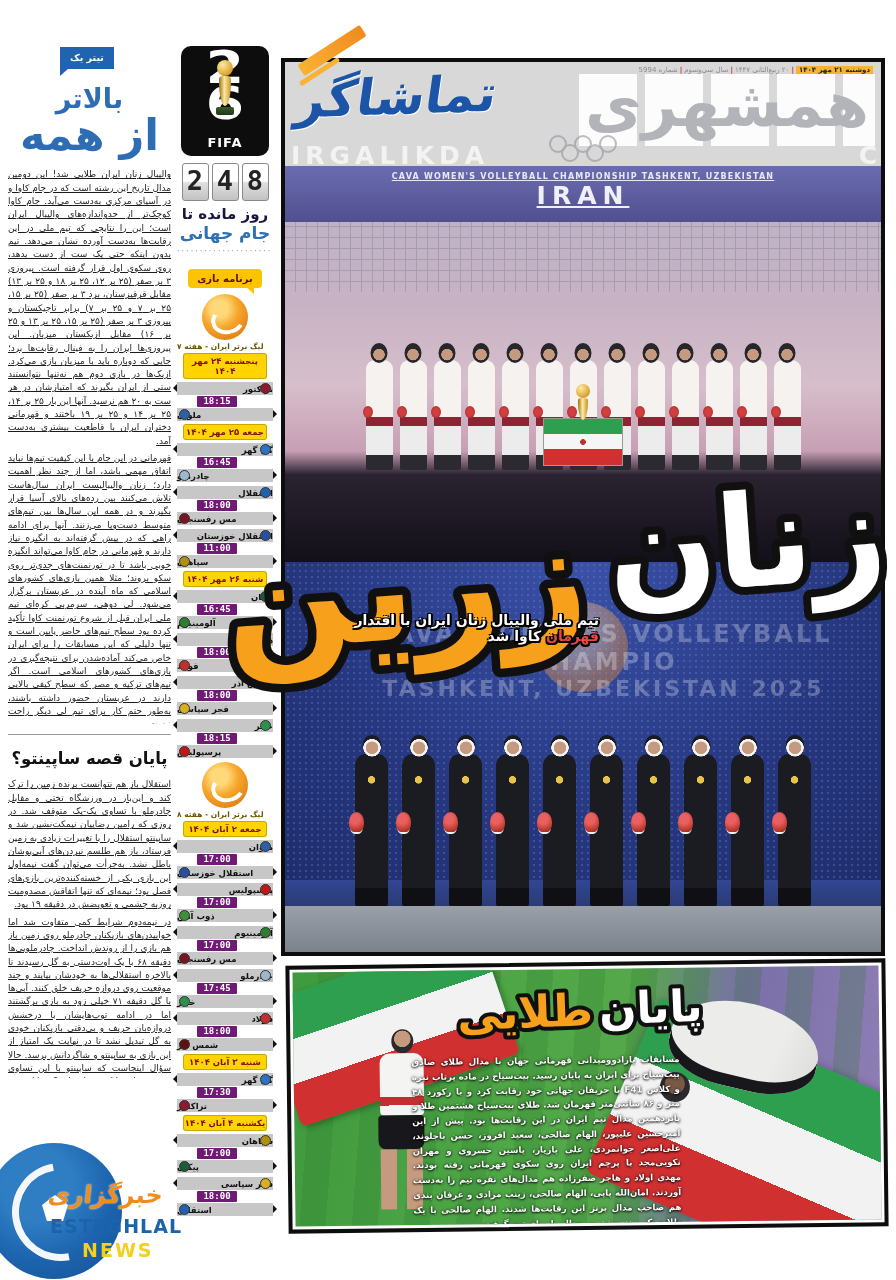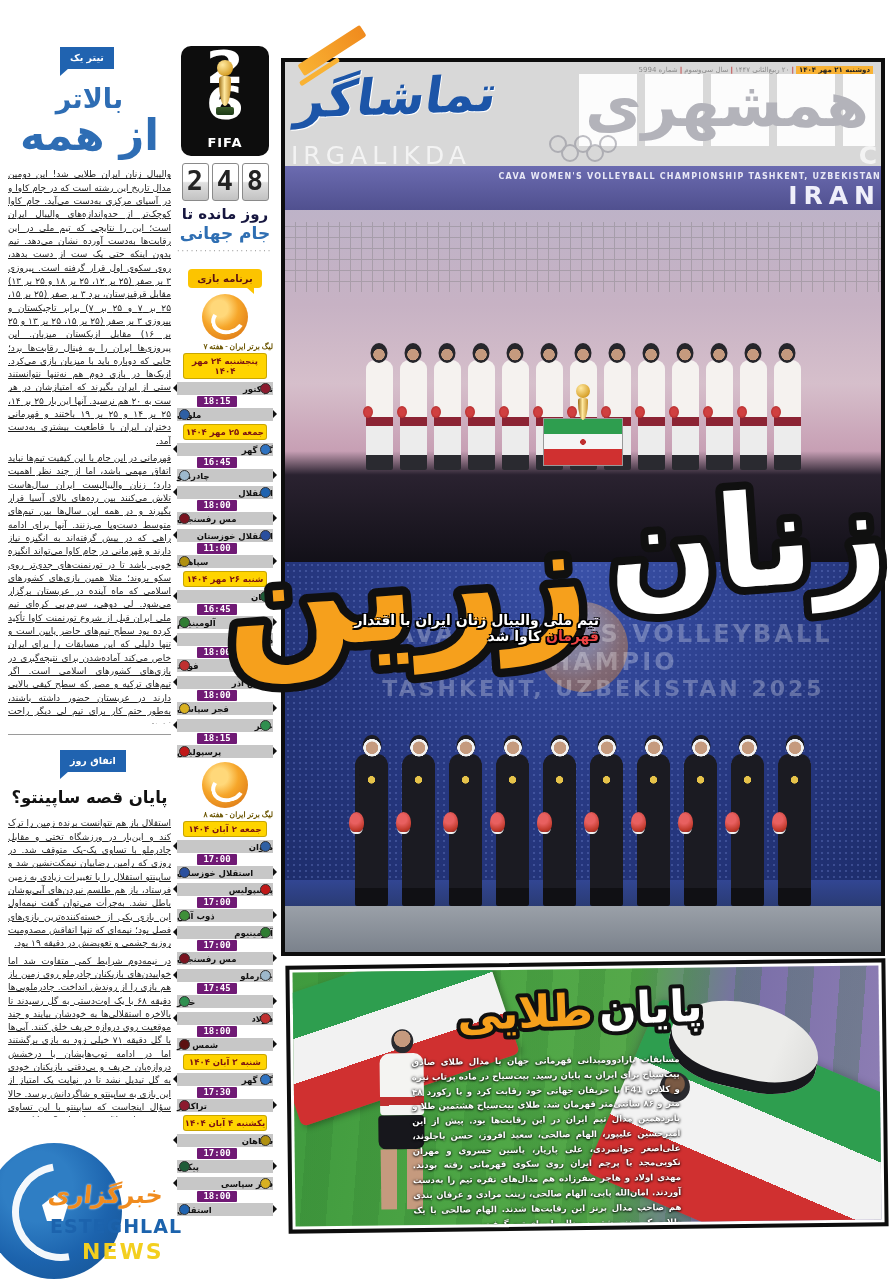--- a/index.html
+++ b/index.html
@@ -27,21 +27,21 @@
   #esball{position:absolute;left:0;top:0;width:136px;height:136px;border-radius:50%;
       background:radial-gradient(circle at 38% 32%, #2f7ec4 0 28%, #1c63ad 60%, #15518f 100%);}
   #esball::before{content:'';position:absolute;left:26px;top:20px;width:84px;height:84px;
       border-radius:50%;border:7px solid rgba(255,255,255,.9);border-color:transparent transparent rgba(255,255,255,.95) rgba(255,255,255,.95);
       transform:rotate(35deg);}
   #esball::after{content:'';position:absolute;left:56px;top:52px;width:26px;height:26px;background:#fff;
       clip-path:polygon(50% 0,100% 38%,81% 100%,19% 100%,0 38%);}
   .es-fa{position:absolute;left:62px;top:38px;color:#f08b1e;font-weight:bold;font-size:24px;
       transform:skewX(-6deg);text-shadow:0 0 2px #fff;}
   .es-en1{position:absolute;left:64px;top:72px;color:#1c63ad;font-weight:bold;font-size:19px;letter-spacing:1px;}
-  .es-en2{position:absolute;left:96px;top:96px;color:#f3cf1f;font-weight:bold;font-size:22px;letter-spacing:2px;}
+  .es-en2{position:absolute;left:96px;top:96px;color:#f3cf1f;font-weight:bold;font-size:19px;letter-spacing:2px;}
   
   #rail{position:absolute;left:177px;top:46px;width:96px;}
   #fifa-box{width:88px;height:110px;margin:0 auto;background:#0d0d0d;border-radius:10px;
       position:relative;color:#fff;text-align:center;}
   .f26{font-weight:bold;font-size:44px;line-height:.82;display:block;transform:scaleX(1.25);}
   #fifa-box .f26:first-child{padding-top:4px;}
   #fifa-word{position:absolute;bottom:6px;width:100%;font-weight:bold;font-size:13px;letter-spacing:1px;}
   #trophy{position:absolute;left:50%;top:14px;transform:translateX(-50%);width:20px;height:62px;}
   #trophy .tball{width:16px;height:16px;border-radius:50%;margin:0 auto;
       background:radial-gradient(circle at 35% 30%,#ffe9a0,#d8a22c 70%,#9c6d14);}
@@ -57,21 +57,21 @@
   .cd2{color:#2f6fb3;font-weight:bold;font-size:17px;text-align:center;margin-bottom:4px;}
   .dots{color:#9a9a9a;font-size:8px;letter-spacing:2px;text-align:center;margin:2px 0 6px;white-space:nowrap;overflow:hidden;}
   #sched-tag{display:block;width:70px;margin:13px auto 6px;background:#fcc400;color:#5a1010;
       font-size:10px;font-weight:bold;text-align:center;padding:4px 2px;border-radius:4px;position:relative;}
   #sched-tag::after{content:'';position:absolute;right:8px;bottom:-6px;border-top:7px solid #fcc400;
       border-left:8px solid transparent;}
   .league-logo{width:46px;height:46px;border-radius:50%;margin:4px auto 2px;position:relative;
       background:radial-gradient(circle at 38% 32%,#ffd87a 0 20%,#f6a62a 45%,#e2821a 78%,#c96a10);}
   .league-logo::after{content:'';position:absolute;left:9px;top:12px;width:26px;height:20px;
       border-radius:50%;border:4px solid rgba(255,255,255,.85);border-color:transparent transparent #fff #fff;transform:rotate(-15deg);}
-  .league-cap{font-size:7.5px;font-weight:bold;color:#6b5500;text-align:right;margin-bottom:3px;font-family:Liberation Serif, serif;}
+  .league-cap{font-size:7.5px;font-weight:bold;color:#6b5500;text-align:left;margin-bottom:3px;}
   .date-chip{background:#ffd400;color:#7a1212;font-weight:bold;font-size:8.5px;text-align:center;
       width:82px;margin:3px auto 4px;padding:2px 0;border-radius:2px;box-shadow:0 0 0 1px #c9a600;}
   .match{margin:0 0 4px;}
   .bar{height:13px;background:#c7c7c7;display:flex;align-items:center;font-size:8.5px;font-weight:bold;
       color:#111;position:relative;}
   .bar.home{justify-content:flex-start;padding-left:5px;}
   .bar.home .tlogo{position:absolute;right:2px;}
   .bar.away{justify-content:flex-end;padding-right:5px;}
   .bar.away .tlogo{position:absolute;left:2px;}
   .bar.home::before{content:'';position:absolute;left:-4px;top:2px;border-right:4px solid #111;
@@ -91,26 +91,26 @@
   #masthead{position:relative;height:104px;background:#d8d8d8;overflow:hidden;}
   #dateline{position:absolute;top:4px;right:8px;font-size:7px;color:#8a8a8a;direction:rtl;z-index:5;}
   #dateline .seg0{background:#f9b233;color:#222;padding:0 3px;font-weight:bold;}
   #dateline .sep{color:#c03030;font-weight:bold;margin:0 2px;}
   #hamshahri{position:absolute;right:6px;top:12px;font-size:62px;font-weight:bold;color:#b3b3ba;
       line-height:1;direction:rtl;padding:0 6px 10px;
       background:repeating-linear-gradient(90deg,#fcfcfc 0 58px,#d8d8d8 58px 66px);}
   #tamashagar{position:absolute;left:12px;top:6px;font-size:50px;font-weight:bold;color:#1c55a8;
       transform:skewX(-10deg) rotate(-2deg);direction:rtl;text-shadow:1px 1px 0 #fff;}
   #rings{position:absolute;left:50%;bottom:2px;transform:translateX(-50%);opacity:.55;}
-  .wm1{position:absolute;left:6px;bottom:-4px;font-size:25px;font-weight:normal;color:rgba(255,255,255,.7);letter-spacing:5px;}
+  .wm1{position:absolute;left:6px;bottom:-4px;font-size:25px;font-weight:bold;color:rgba(255,255,255,.7);letter-spacing:5px;}
   .wm2{position:absolute;right:4px;bottom:-4px;font-size:25px;font-weight:bold;color:rgba(255,255,255,.7);}
   
   #photo1{position:relative;height:396px;overflow:hidden;
       background:linear-gradient(180deg,#b9b3c9 0%,#c7b2c4 35%,#d6bfcb 55%,#c79fb4 72%,#2a2230 78%,#121018 100%);}
-  #p1banner{height:44px;background:linear-gradient(#6b6bb0,#50508f);color:#efeffa;text-align:right;}
+  #p1banner{height:56px;background:linear-gradient(#6b6bb0,#50508f);color:#efeffa;text-align:center;text-decoration:underline;}
   #p1banner .bl1{font-size:8px;letter-spacing:1.2px;padding-top:6px;font-weight:bold;opacity:.95;}
   #p1banner .bl2{font-size:25px;font-weight:bold;letter-spacing:6px;}
   #p1net{position:absolute;left:0;top:56px;width:100%;height:70px;opacity:.35;
       background:repeating-linear-gradient(90deg,transparent 0 10px,#777 10px 11px),
                  repeating-linear-gradient(0deg,transparent 0 10px,#777 10px 11px);}
   #p1row{position:absolute;left:0;bottom:92px;width:100%;display:flex;justify-content:center;gap:7px;}
   .p1{width:27px;height:110px;border-radius:9px 9px 2px 2px;position:relative;
       background:linear-gradient(180deg,#f5f2ef 0 52%,#8c2434 52% 60%,#ececec 60% 86%,#2a2a30 86%);}
   .p1::before{content:'';position:absolute;top:-17px;left:50%;transform:translateX(-50%);
       width:17px;height:20px;border-radius:50%;
@@ -204,21 +204,20 @@
     <div class="h1a" dir="rtl">
       <span class="l1">بالاتر</span>
       <span class="l2">از همه</span>
     </div>
     <div id="body1" class="bodytxt" dir="rtl">
       <p>والیبال زنان ایران طلایی شد! این دومین مدال تاریخ این رشته است که در جام کاوا و در آسیای مرکزی به‌دست می‌آید. جام کاوا کوچک‌تر از حدواندازه‌های والیبال ایران است؛ این را نتایجی که تیم ملی در این رقابت‌ها به‌دست آورده نشان می‌دهد. تیم بدون اینکه حتی یک ست از دست بدهد، روی سکوی اول قرار گرفته است. پیروزی ۳ بر صفر (۲۵ بر ۱۲، ۲۵ بر ۱۸ و ۲۵ بر ۱۳) مقابل قرقیزستان، برد ۳ بر صفر (۲۵ بر ۱۵، ۲۵ بر ۷ و ۲۵ بر ۷) برابر تاجیکستان و پیروزی ۳ بر صفر (۲۵ بر ۱۵، ۲۵ بر ۱۳ و ۲۵ بر ۱۶) مقابل ازبکستان میزبان. این پیروزی‌ها ایران را به فینال رقابت‌ها برد؛ جایی که دوباره باید با میزبان بازی می‌کرد. ازبک‌ها در بازی دوم هم نه‌تنها نتوانستند ستی از ایران بگیرند که امتیازشان در هر ست به ۲۰ هم نرسید. آنها این بار ۲۵ بر ۱۴، ۲۵ بر ۱۴ و ۲۵ بر ۱۹ باختند و قهرمانی دختران ایران با قاطعیت بیشتری به‌دست آمد.</p>
       <p>قهرمانی در این جام با این کیفیت تیم‌ها نباید اتفاق مهمی باشد، اما از چند نظر اهمیت دارد؛ زنان والیبالیست ایران سال‌هاست تلاش می‌کنند بین رده‌های بالای آسیا قرار بگیرند و در همه این سال‌ها بین تیم‌های متوسط دست‌وپا می‌زنند. آنها برای ادامه راهی که در پیش گرفته‌اند به انگیزه نیاز دارند و قهرمانی در جام کاوا می‌تواند انگیزه خوبی باشد تا در تورنمنت‌های جدی‌تر روی سکو بروند؛ مثلا همین بازی‌های کشورهای اسلامی که ماه آینده در عربستان برگزار می‌شود. لی دوهی، سرمربی کره‌ای تیم ملی ایران قبل از شروع تورنمنت کاوا تأکید کرده بود سطح تیم‌های حاضر پایین است و تنها دلیلی که این مسابقات را برای ایران خاص می‌کند آماده‌شدن برای نتیجه‌گیری در بازی‌های کشورهای اسلامی است. اگر تیم‌های ترکیه و مصر که سطح کیفی بالایی دارند در عربستان حضور داشته باشند، به‌طور حتم کار برای تیم لی دیگر راحت نیست.</p>
 
     </div>
     <div class="divider"></div>
-    <div class="tabwrap"><span class="tab" dir="rtl">اتفاق روز</span></div>
     <div class="h2a" dir="rtl">پایان قصه ساپینتو؟</div>
     <div id="body2" class="bodytxt" dir="rtl">
       <p>استقلال باز هم نتوانست برنده زمین را ترک کند و این‌بار در ورزشگاه تختی و مقابل چادرملو با تساوی یک-یک متوقف شد. در روزی که رامین رضاییان نیمکت‌نشین شد و ساپینتو استقلال را با تغییرات زیادی به زمین فرستاد، باز هم طلسم نبردن‌های آبی‌پوشان باطل نشد. به‌جرأت می‌توان گفت نیمه‌اول این بازی یکی از خسته‌کننده‌ترین بازی‌های فصل بود؛ نیمه‌ای که تنها اتفاقش مصدومیت روزبه چشمی و تعویضش در دقیقه ۱۹ بود.</p>
       <p>در نیمه‌دوم شرایط کمی متفاوت شد اما خوابیدن‌های بازیکنان چادرملو روی زمین باز هم بازی را از روندش انداخت. چادرملویی‌ها دقیقه ۶۸ با یک اوت‌دستی به گل رسیدند تا بالاخره استقلالی‌ها به خودشان بیایند و چند موقعیت روی دروازه حریف خلق کنند. آبی‌ها با گل دقیقه ۷۱ خیلی زود به بازی برگشتند اما در ادامه توپ‌هایشان با درخشش دروازه‌بان حریف و بی‌دقتی بازیکنان خودی به گل تبدیل نشد تا در نهایت یک امتیاز از این بازی به ساپینتو و شاگردانش برسد. حالا سؤال اینجاست که ساپینتو با این تساوی سرمربی استقلال می‌ماند یا نه؟ چرا که پس از شکست مقابل المحرق گفته شد دیدار با چادرملو آخرین فرصت مرد پرتغالی است. به هر حال استقلال با یک امتیازی که دیروز گرفت ۷ امتیازی شد و درست پشت سر پرسپولیس روی پله هشتم جدول ایستاد و فقط ۲ امتیاز با صدر فاصله دارد.</p>
     </div>
   </div>
 
   <div id="eslogo">
     <div id="esball"></div>
     <div class="es-fa" dir="rtl">خبرگزاری</div>

